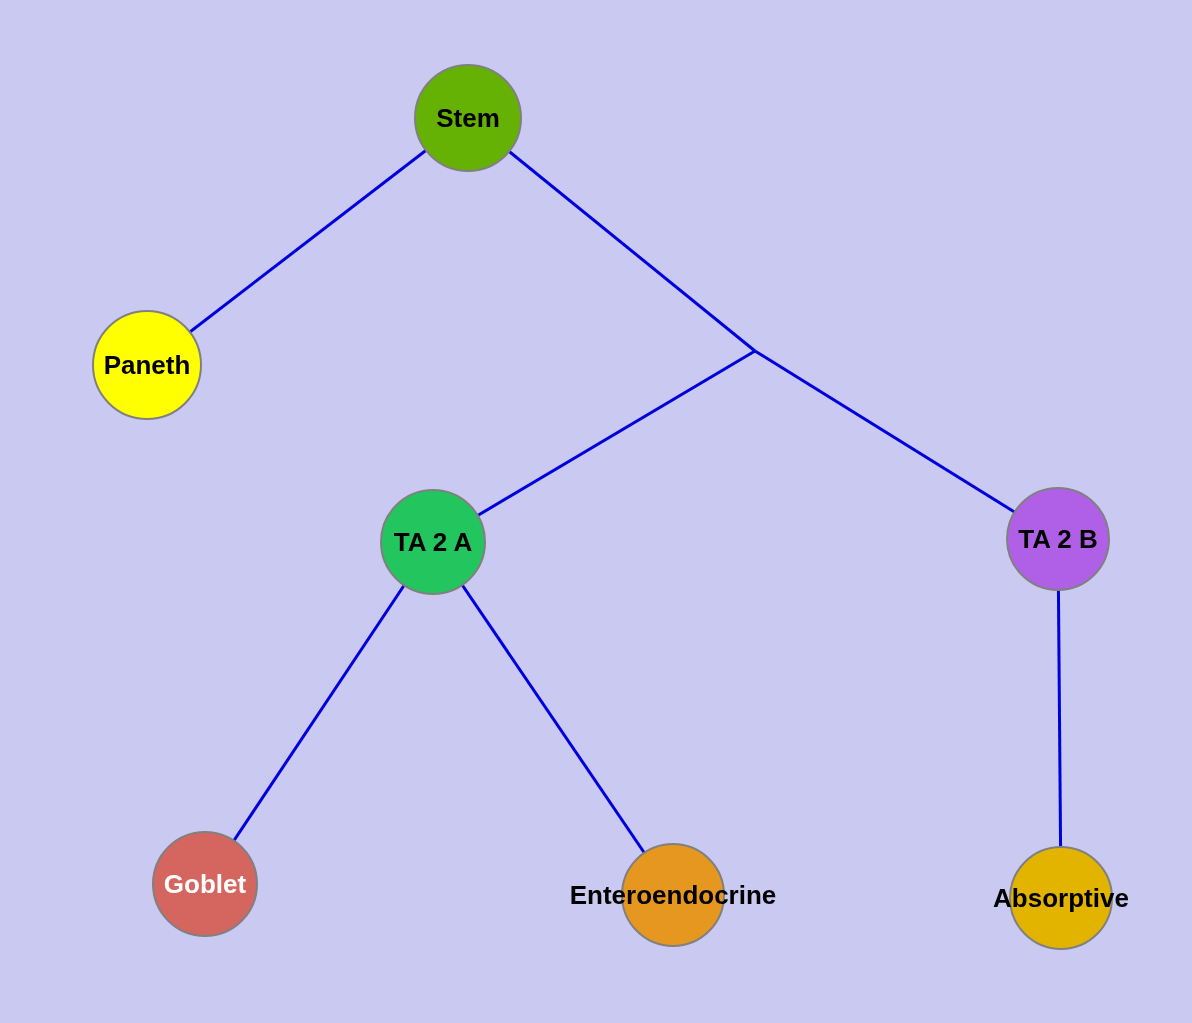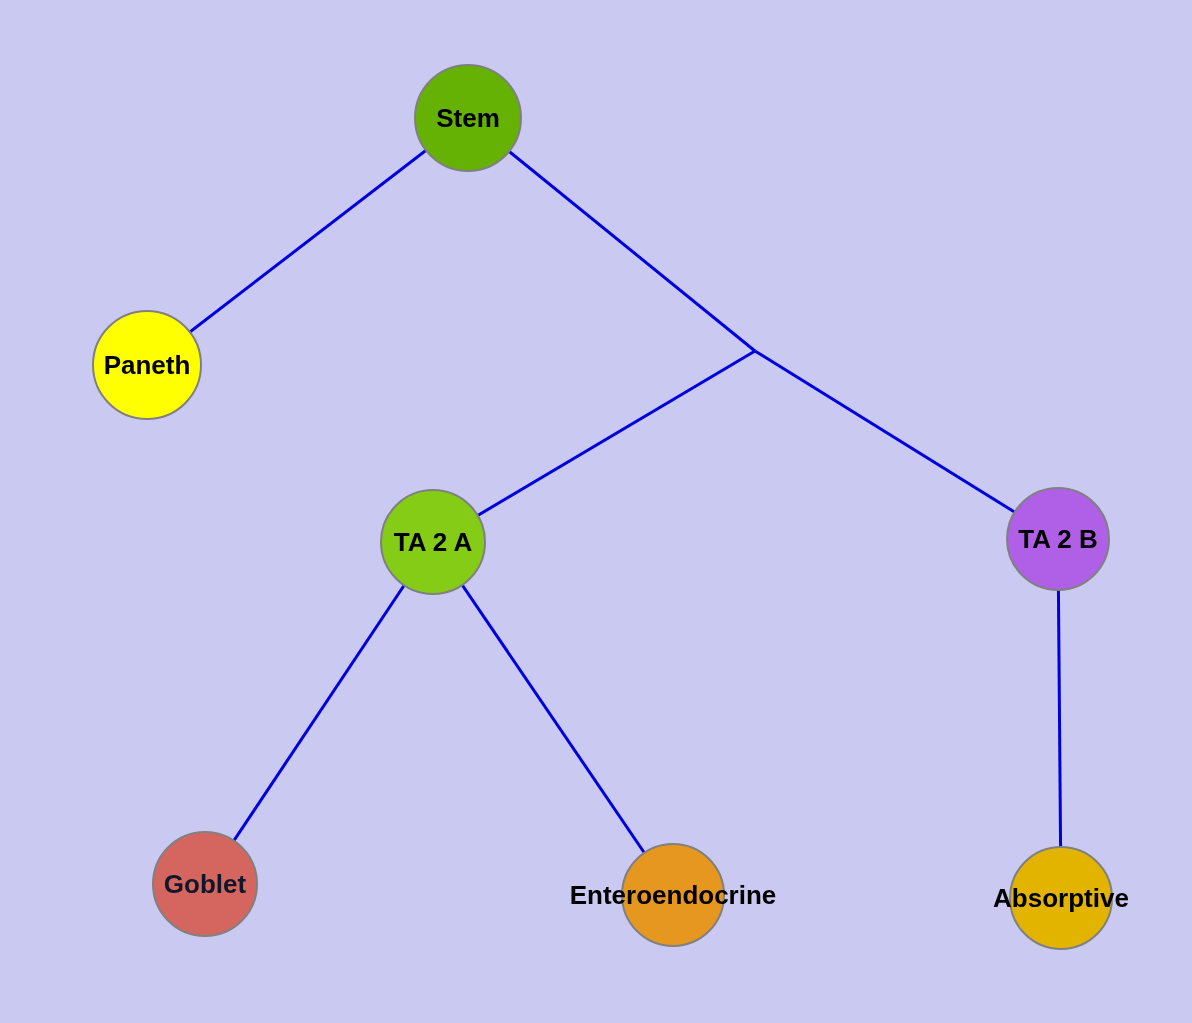--- a/index.html
+++ b/index.html
@@ -54,28 +54,28 @@
       <line x1="433" y1="542" x2="673" y2="895" stroke="#0000dd" stroke-width="3"></line>
       <line x1="1058" y1="539" x2="1061" y2="898" stroke="#0000dd" stroke-width="3"></line>
     </svg>
 
 <div class="node" style="left: 414px; top: 64px; width: 108px; height: 108px; background: rgb(101, 178, 4); border-color: rgb(128, 128, 128);">
       <span class="node-label" style="color: rgb(0, 0, 0);">Stem</span>
     </div>
     <div class="node" style="left: 92px; top: 310px; width: 110px; height: 110px; background: rgb(255, 255, 0); border-color: rgb(128, 128, 128);">
       <span class="node-label" style="color: rgb(0, 0, 0);">Paneth</span>
     </div>
-    <div class="node" style="left: 380px; top: 489px; width: 106px; height: 106px; background: #84cc16; border-color: rgb(128, 128, 128);">
+    <div class="node" style="left: 380px; top: 489px; width: 106px; height: 106px; background: #22c55e; border-color: rgb(128, 128, 128);">
       <span class="node-label" style="color: rgb(0, 0, 0);">TA 2 A</span>
     </div>
     <div class="node" style="left: 1006px; top: 487px; width: 104px; height: 104px; background: rgb(176, 96, 230); border-color: rgb(128, 128, 128); align-items: center;">
       <span class="node-label" style="color: rgb(0, 0, 0);">TA 2 B</span>
     </div>
     <div class="node" style="left: 152px; top: 831px; width: 106px; height: 106px; background: rgb(213, 102, 95); border-color: rgb(128, 128, 128);">
-      <span class="node-label" style="color: #0f172a;">Goblet</span>
+      <span class="node-label" style="color: #ffffff;">Goblet</span>
     </div>
     <div class="node" style="left: 621px; top: 843px; width: 104px; height: 104px; background: rgb(229, 151, 31); border-color: rgb(128, 128, 128);">
       <span class="node-label" style="color: rgb(0, 0, 0);">Enteroendocrine</span>
     </div>
     <div class="node" style="left: 1009px; top: 846px; width: 104px; height: 104px; background: rgb(226, 180, 0); border-color: rgb(128, 128, 128);">
       <span class="node-label" style="color: rgb(0, 0, 0);">Absorptive</span>
     </div>
   </div>
 
 </body></html>

